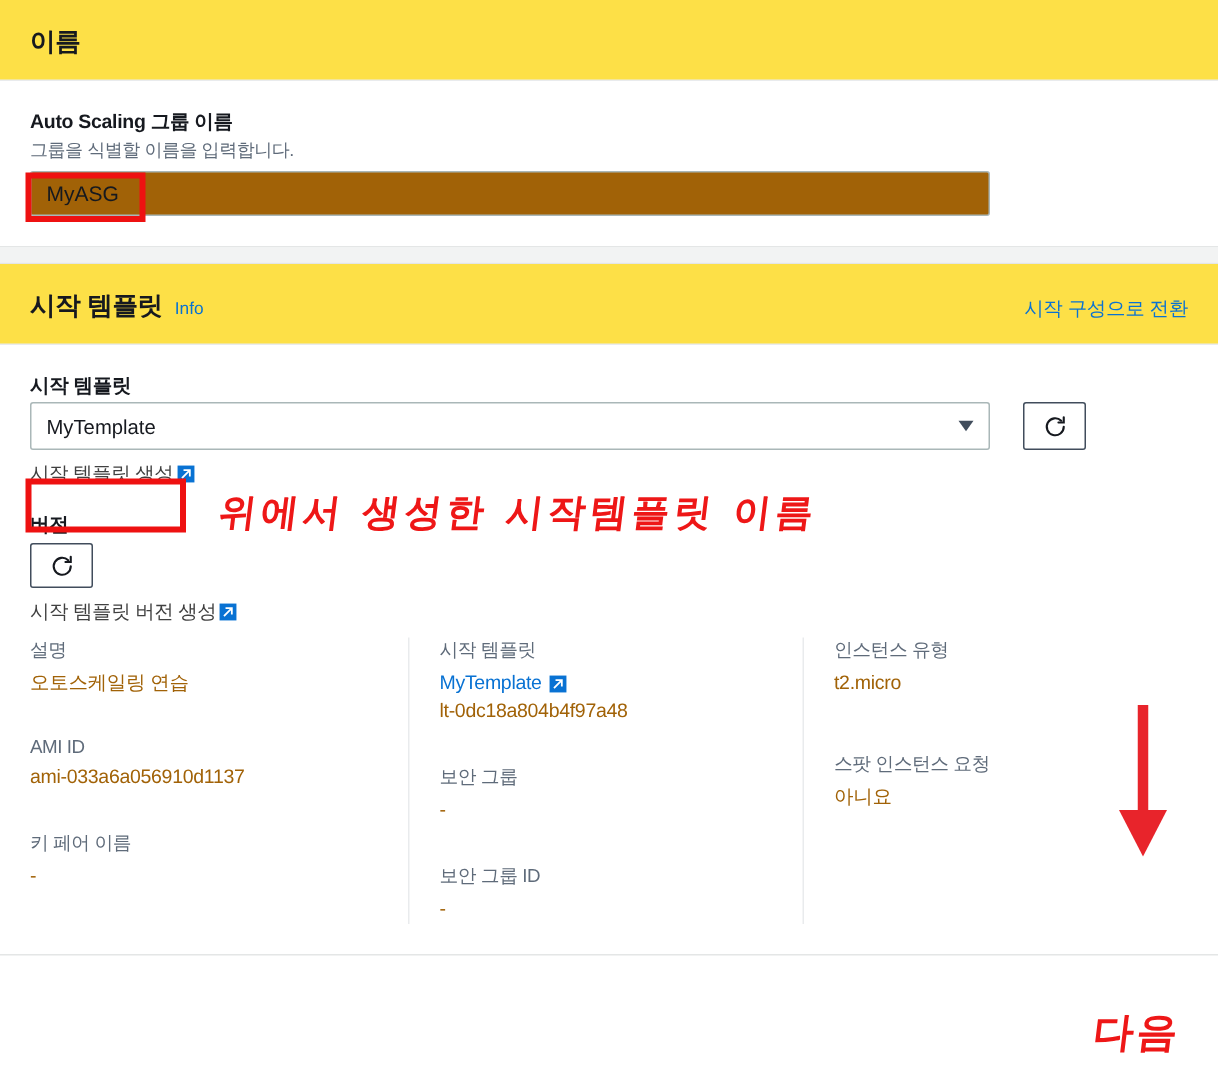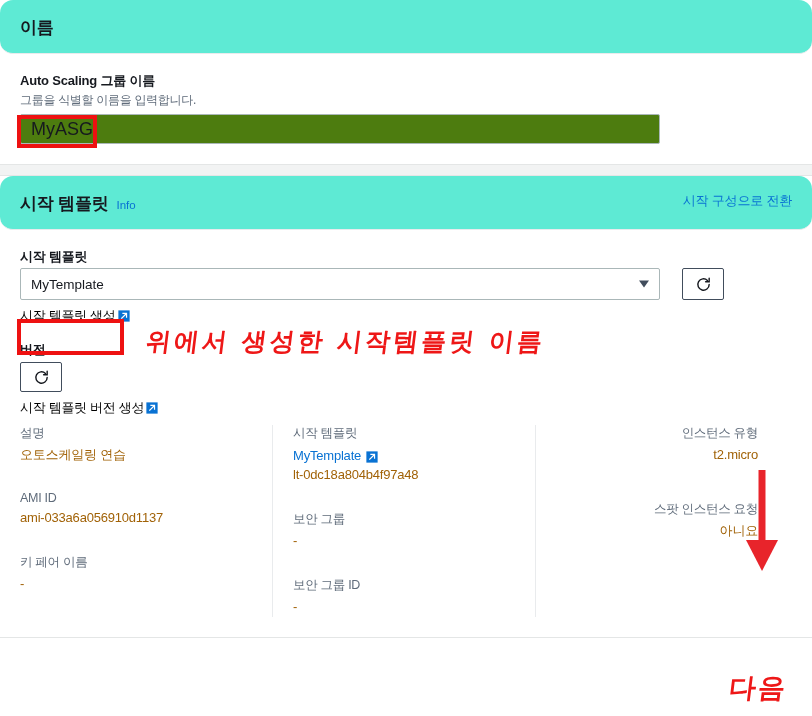--- a/index.html
+++ b/index.html
@@ -19,27 +19,26 @@
   }
 
   
   .panel {
     background: #ffffff;
     border: 1px solid #e4e6e6;
     border-left: none;
     border-right: none;
   }
   .panel-header {
-    background: #5eead4;
+    background: #fde047;
     padding: 16px 20px 14px 20px;
     border-bottom: 1px solid #e9ebed;
     display: flex;
-    align-items: flex-start;
+    align-items: flex-end;
     justify-content: space-between;
-    border-radius: 13px;
   }
   .panel-title {
     font-size: 17px;
     font-weight: bold;
     color: #16191f;
     letter-spacing: -0.2px;
   }
   .title-row { display: flex; align-items: baseline; gap: 8px; }
   .info-link {
     font-size: 11.5px;
@@ -78,22 +77,22 @@
     font-size: 12px;
     color: #5f6b7a;
     margin-top: 6px;
     letter-spacing: -0.3px;
   }
   .text-input {
     width: 640px;
     height: 30px;
     border: 1px solid #aab7b8;
     border-radius: 2px;
-    background: #4d7c0f;
-    font-size: 18px;
+    background: #a16207;
+    font-size: 14px;
     color: #16191f;
     padding: 0 10px;
     font-family: "Liberation Sans", "DejaVu Sans", sans-serif;
     outline: none;
   }
   .row { display: flex; align-items: center; gap: 22px; }
 
   .select-wrap {
     position: relative;
     width: 640px;
@@ -134,38 +133,38 @@
     align-items: center;
     justify-content: center;
     cursor: pointer;
   }
   .icon-btn.sm { width: 42px; height: 30px; }
   .ext-link {
     display: inline-flex;
     align-items: center;
     gap: 2px;
     font-size: 13px;
-    color: #000000;
+    color: #404040;
     cursor: pointer;
     letter-spacing: -0.3px;
     margin-top: 7px;
   }
 
   
   .detail-grid {
     display: grid;
     grid-template-columns: 253px 263px 1fr;
     margin-top: 8px;
   }
   .detail-col {
     padding-right: 18px;
     border-right: 1px solid #e9ebed;
   }
   .detail-col:nth-child(2) { padding-left: 20px; }
-  .detail-col:nth-child(3) { padding-left: 20px; border-right: none; text-align: right; }
+  .detail-col:nth-child(3) { padding-left: 20px; border-right: none; }
   .detail-item { margin-bottom: 26px; }
   .detail-item:last-child { margin-bottom: 0; }
   .detail-key {
     font-size: 12.5px;
     color: #5f6b7a;
     margin-bottom: 4px;
     letter-spacing: -0.3px;
   }
   .detail-val {
     font-size: 13px;

